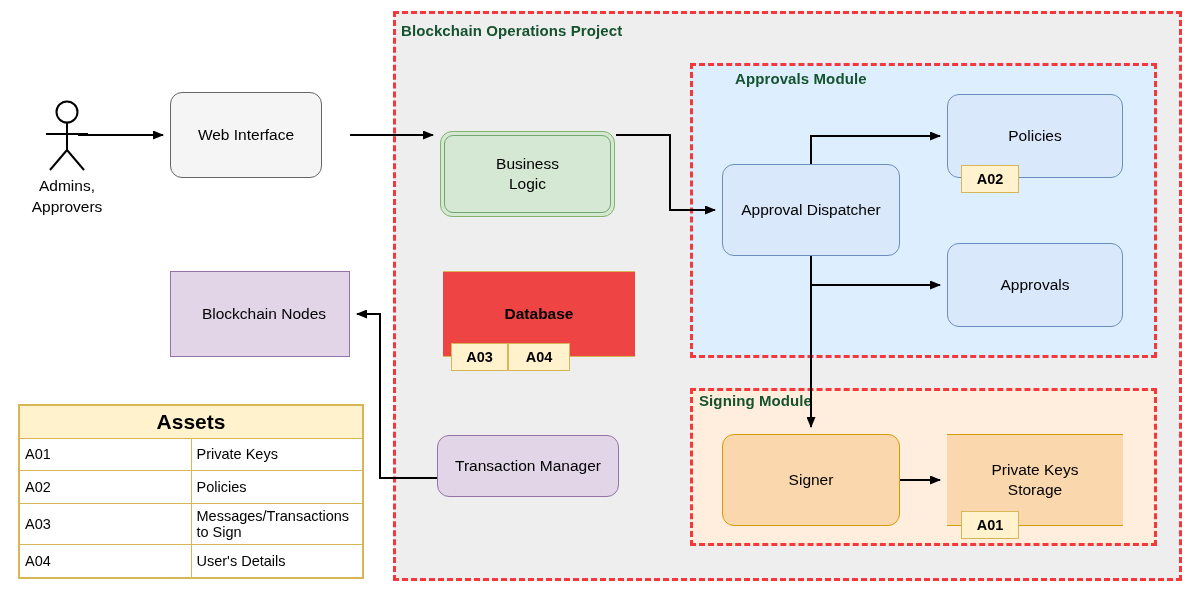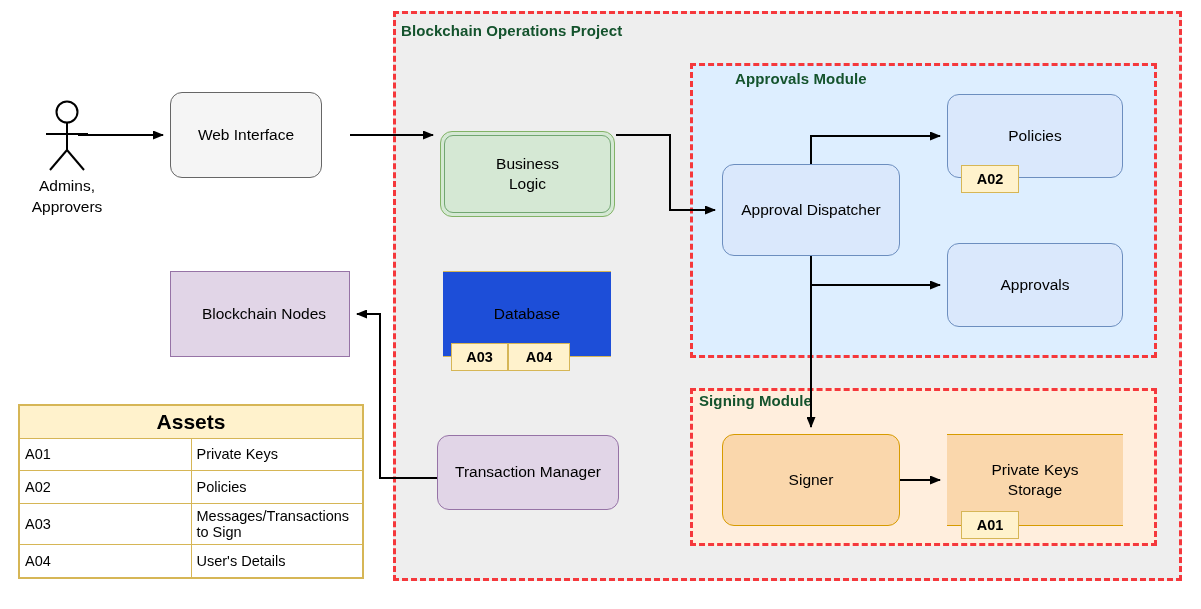--- a/index.html
+++ b/index.html
@@ -81,27 +81,27 @@
 
   <div class="abs node dbl" style="left:440px;top:93px;width:175px;height:86px;background:#d5e8d4;border:1.6px solid #82b366;white-space:pre-line;margin-top:38px;">
     <span>Business
 Logic</span>
   </div>
 
   <div class="abs node sq" style="left:170px;top:271px;width:180px;height:86px;background:#e1d5e7;border:1.6px solid #9673a6;padding-left:8px;">
     <span>Blockchain Nodes</span>
   </div>
 
-  <div class="abs node store" style="left:443px;top:271px;width:168px;height:86px;background:#1d4ed8;border-top:1.8px solid #d6b656;border-bottom:1.8px solid #d6b656;">
+  <div class="abs node store" style="left:443px;top:271px;width:192px;height:86px;background:#ef4444;border-top:1.8px solid #d6b656;border-bottom:1.8px solid #d6b656;font-weight:bold;">
     <span>Database</span>
   </div>
   <div class="badge" style="left:451px;top:343px;width:57px;height:28px;">A03</div>
   <div class="badge" style="left:508px;top:343px;width:62px;height:28px;">A04</div>
 
-  <div class="abs node rounded" style="left:437px;top:435px;width:182px;height:75px;background:#e1d5e7;border:1.6px solid #9673a6;">
+  <div class="abs node rounded" style="left:437px;top:435px;width:182px;height:62px;background:#e1d5e7;border:1.6px solid #9673a6;">
     <span>Transaction Manager</span>
   </div>
 
   <div class="abs node rounded" style="left:722px;top:164px;width:178px;height:92px;background:#dae8fc;border:1.6px solid #6c8ebf;">
     <span>Approval Dispatcher</span>
   </div>
 
   <div class="abs node rounded" style="left:947px;top:94px;width:176px;height:84px;background:#dae8fc;border:1.6px solid #6c8ebf;">
     <span>Policies</span>
   </div>

